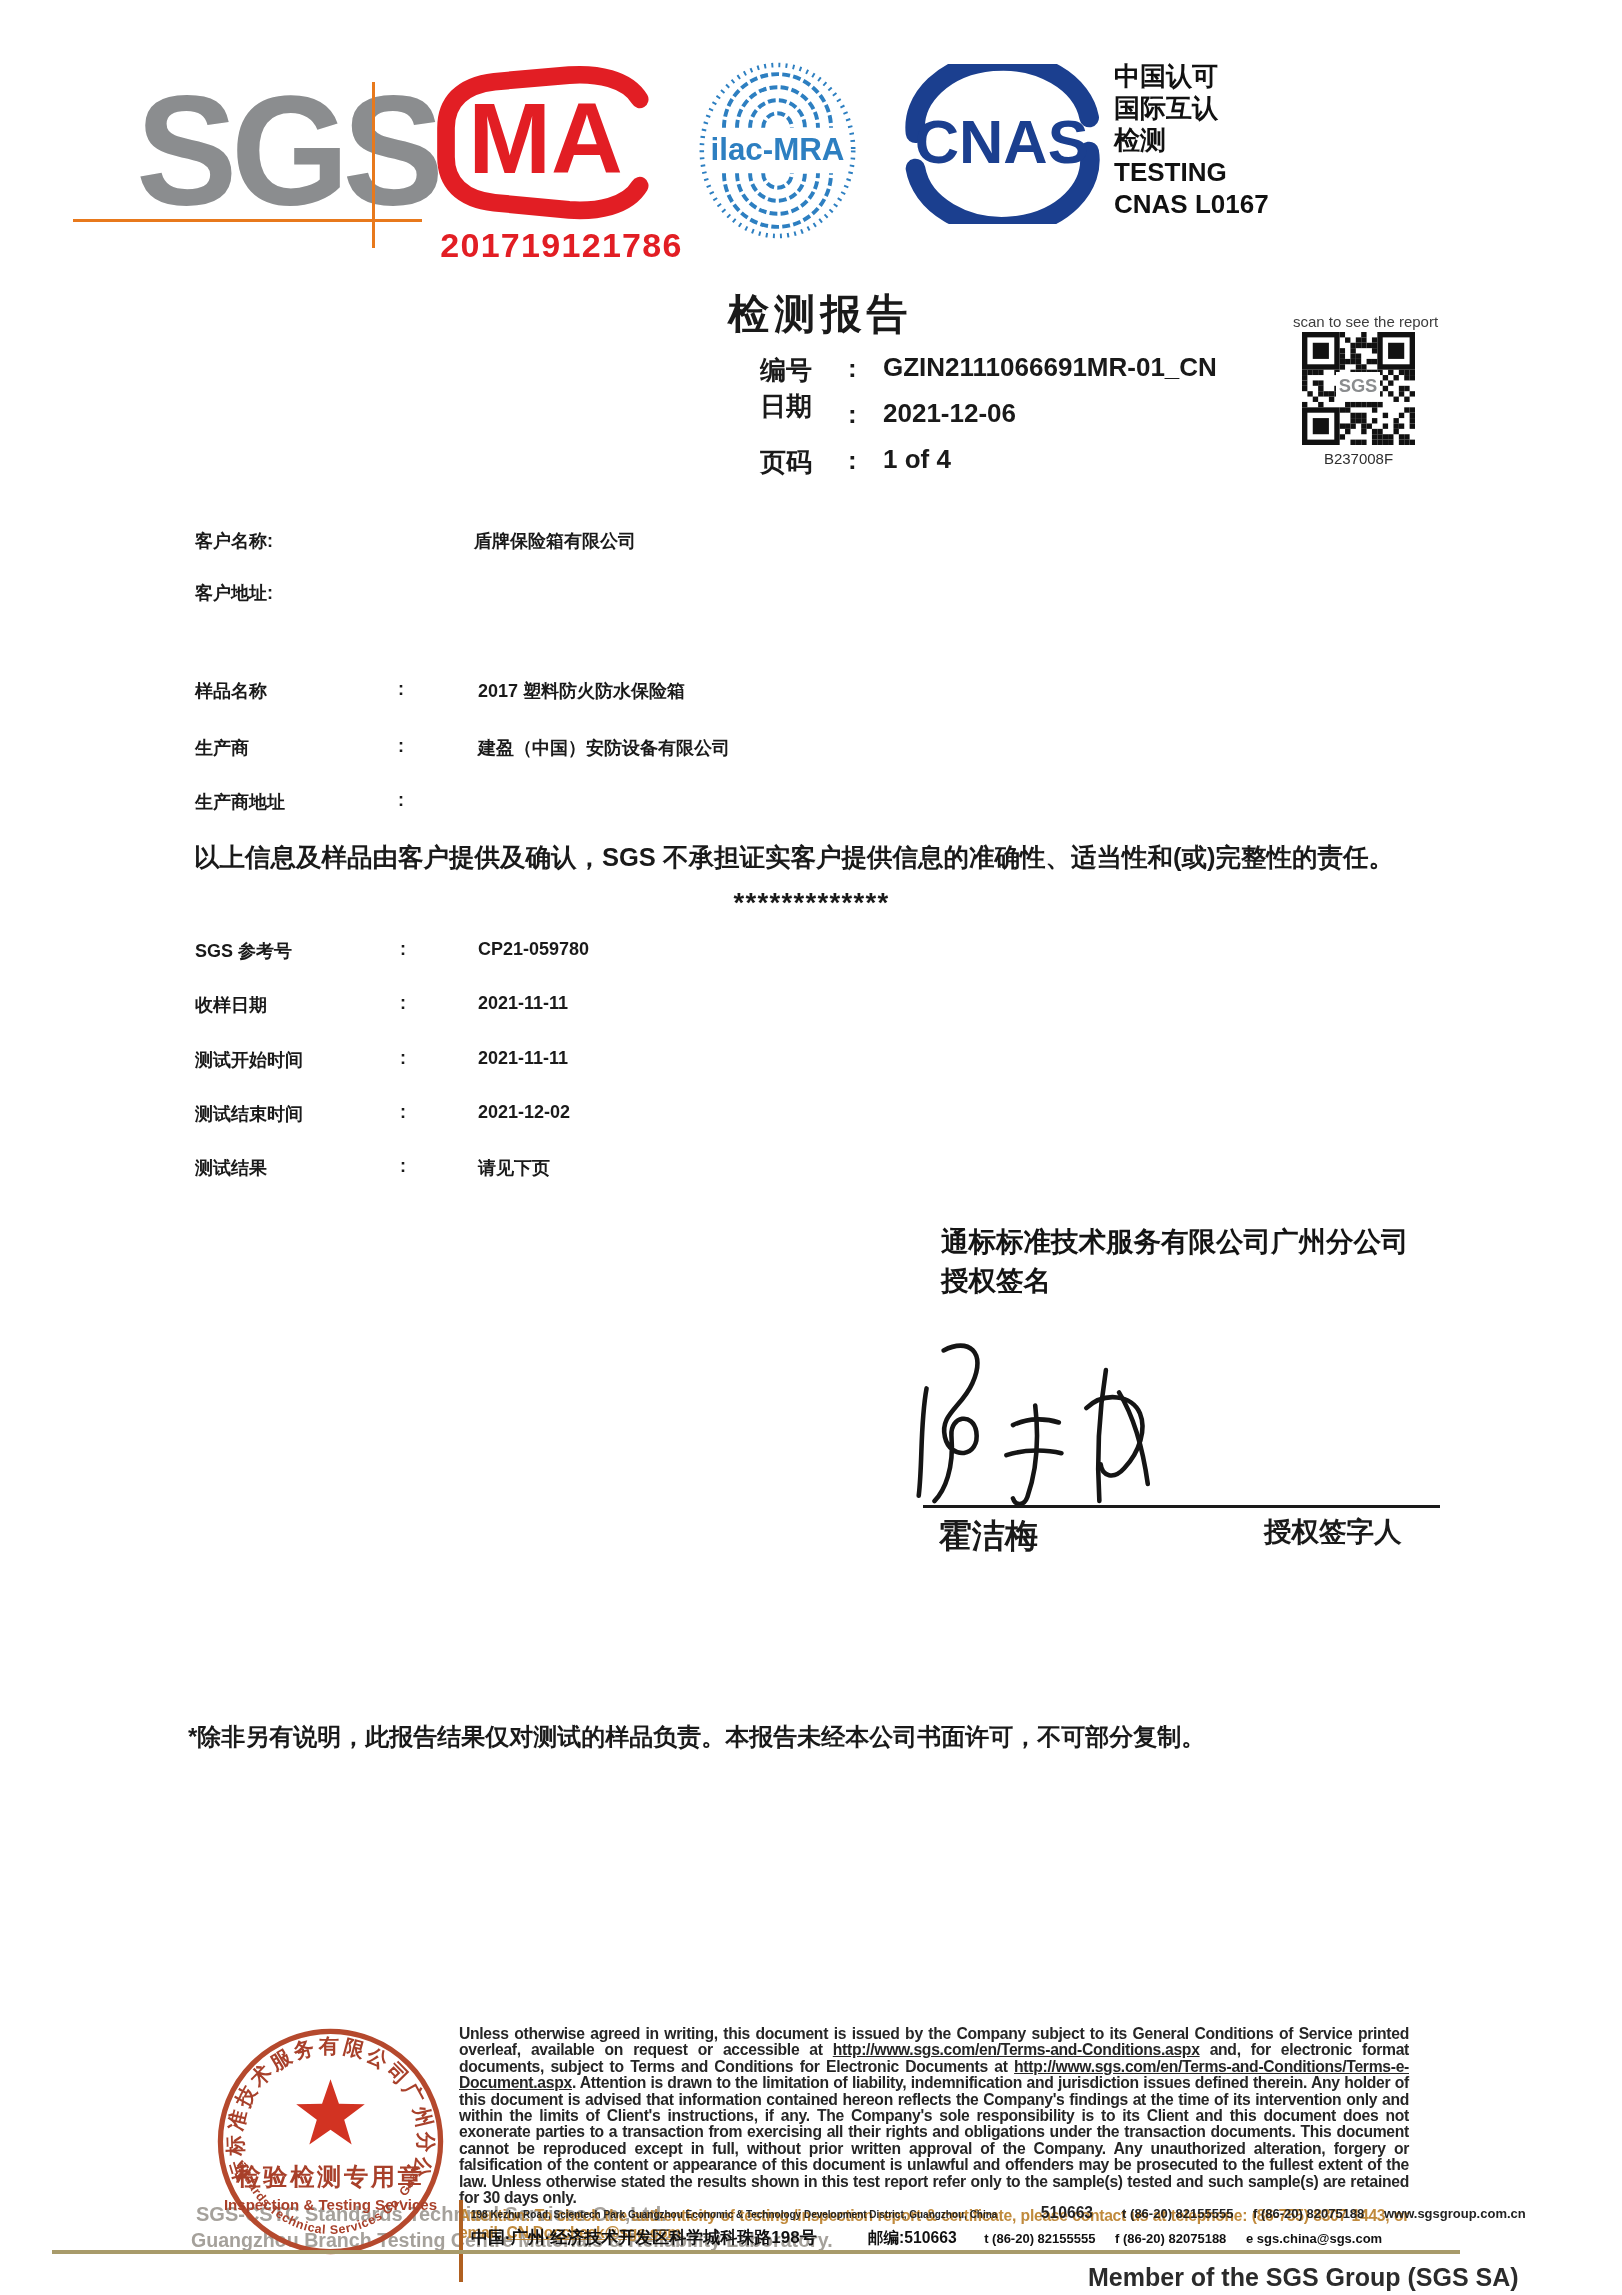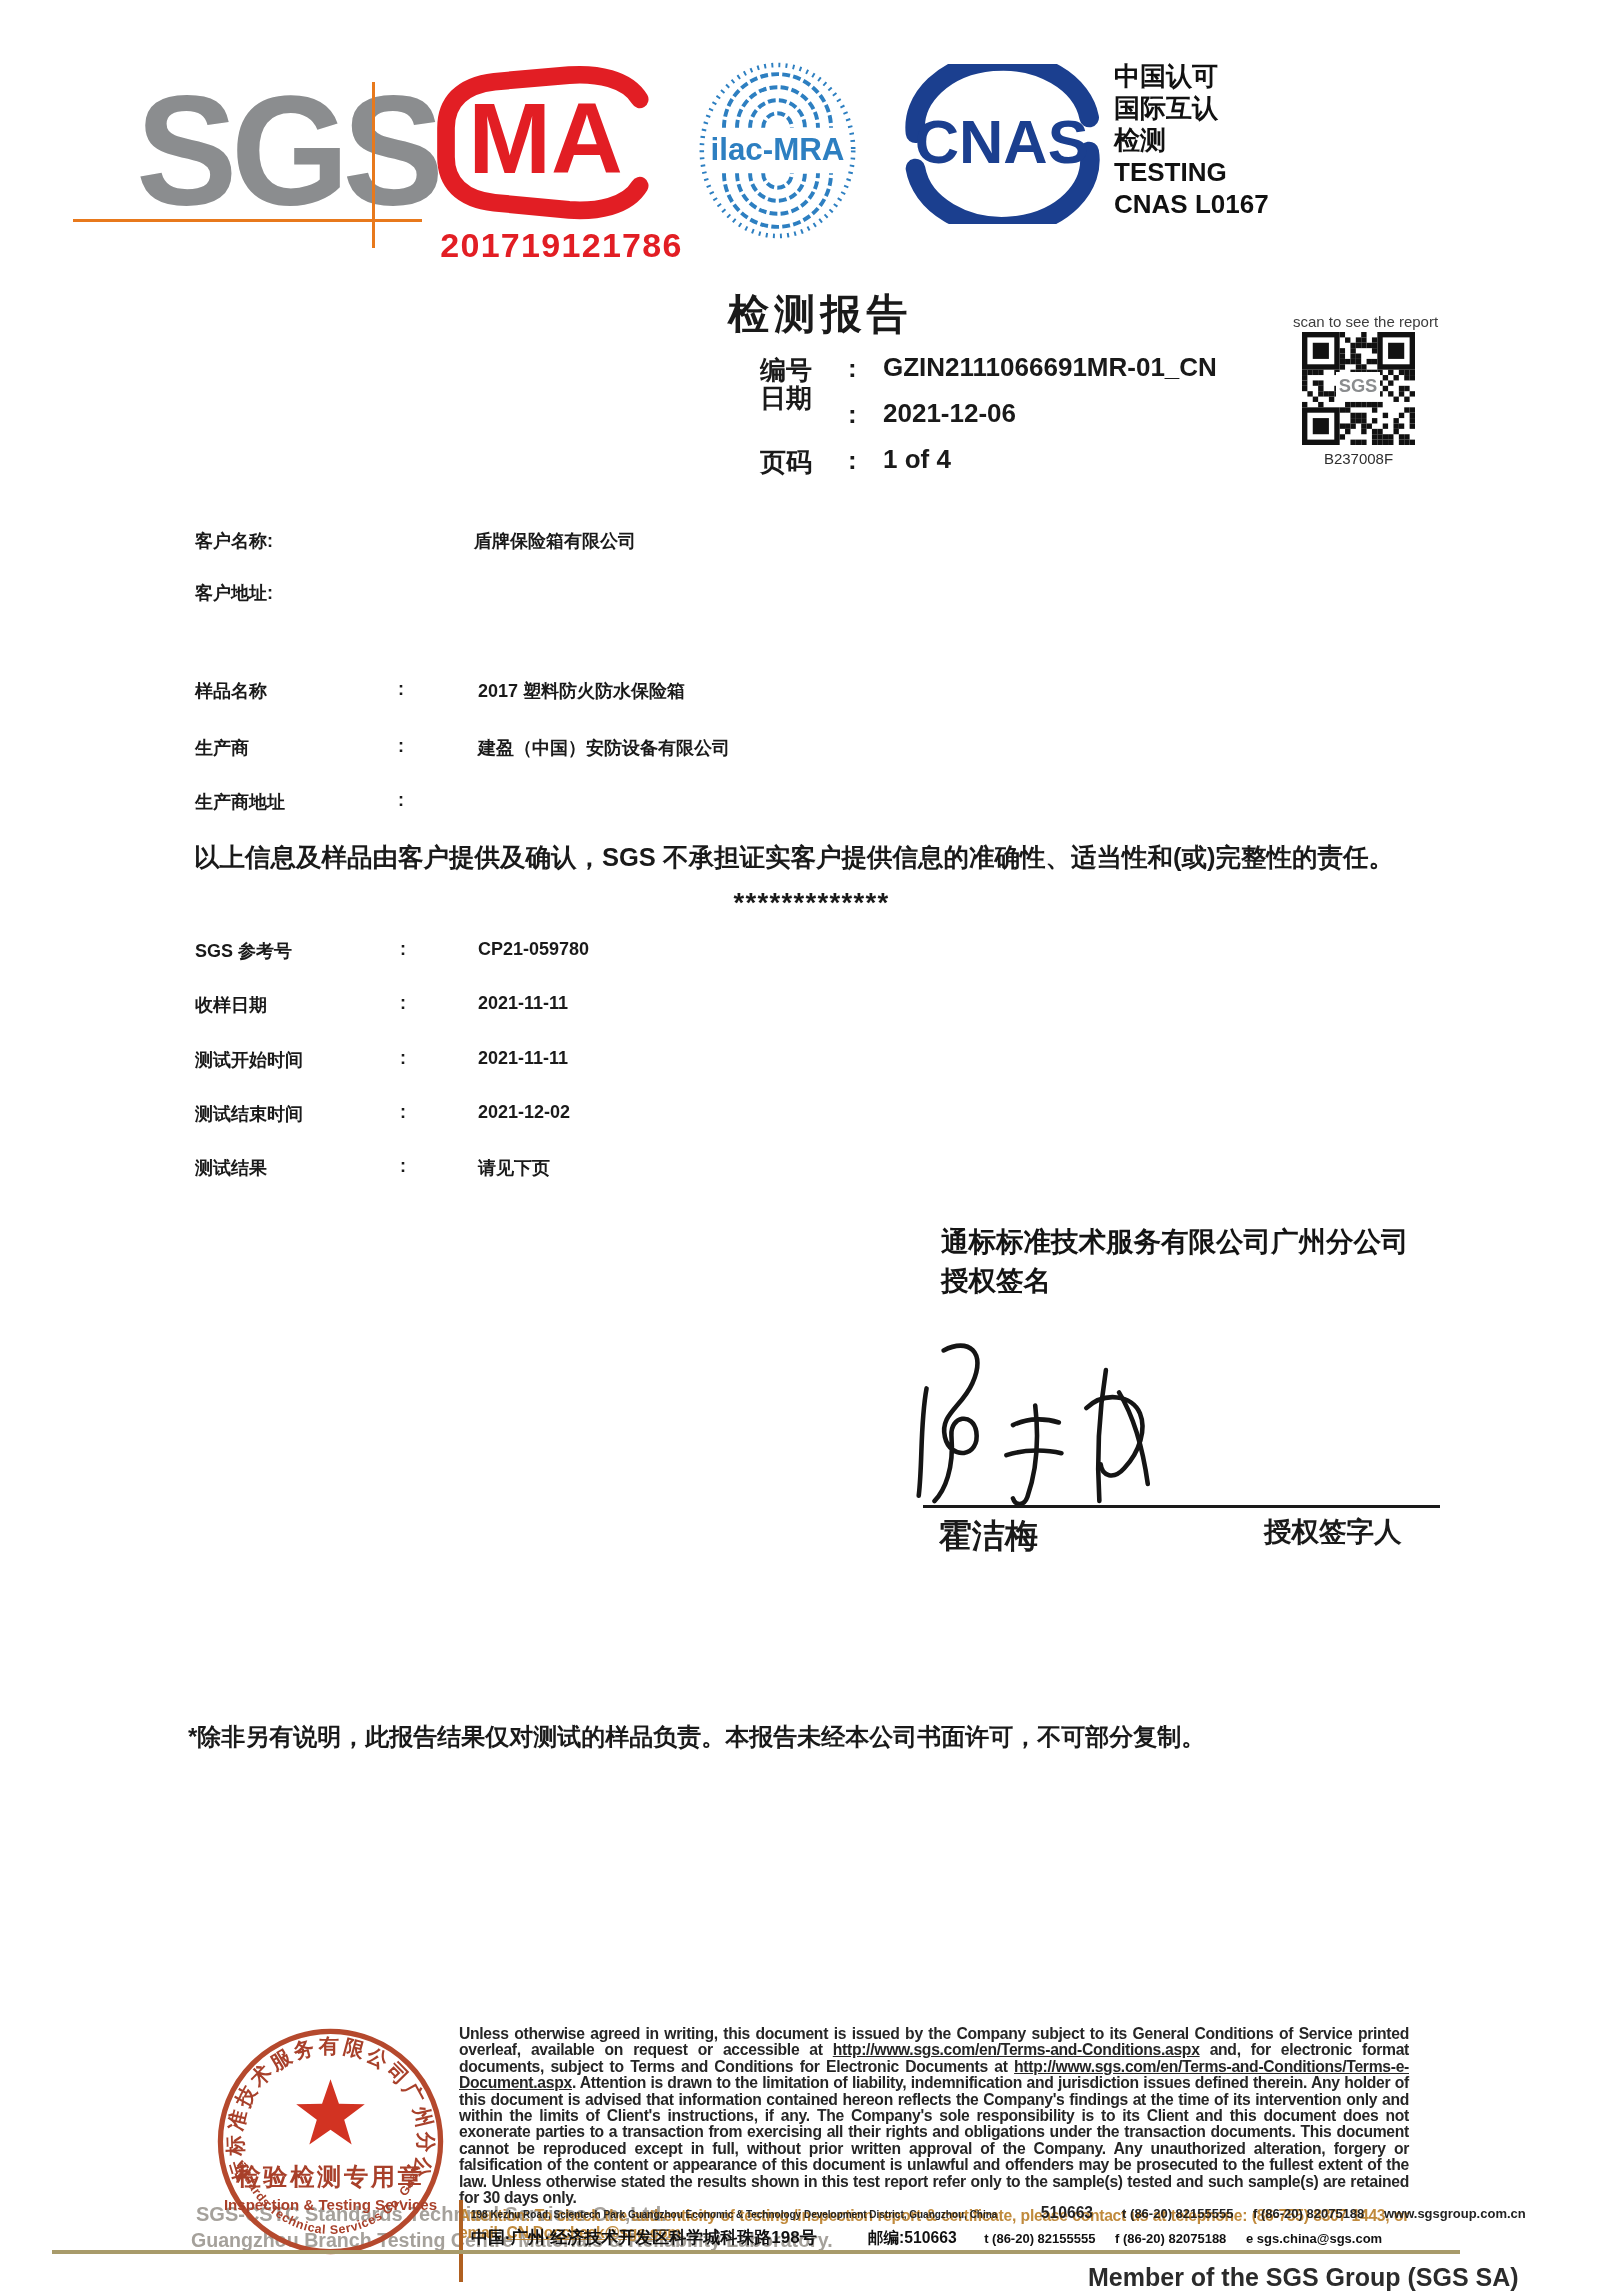--- a/index.html
+++ b/index.html
@@ -83,21 +83,21 @@
     <div>TESTING</div>
     <div>CNAS L0167</div>
   </div>
 
   <div class="a title" style="left:728px;top:287px;">检测报告</div>
 
   <div class="a meta-lab" style="left:760px;top:353px;">编号</div>
   <div class="a meta-lab" style="left:848px;top:353px;">:</div>
   <div class="a meta-val" style="left:883px;top:352px;">GZIN2111066691MR-01_CN</div>
 
-  <div class="a meta-lab" style="left:760px;top:381px;">日期</div>
+  <div class="a meta-lab" style="left:760px;top:389px;">日期</div>
   <div class="a meta-lab" style="left:848px;top:399px;">:</div>
   <div class="a meta-val" style="left:883px;top:398px;">2021-12-06</div>
 
   <div class="a meta-lab" style="left:760px;top:445px;">页码</div>
   <div class="a meta-lab" style="left:848px;top:445px;">:</div>
   <div class="a meta-val" style="left:883px;top:444px;">1 of 4</div>
 
   <div class="a qr-small" style="left:1293px;top:313px;">scan to see the report</div>
   <svg id="qr-svg" class="a" style="left:1302px;top:332px;" width="113" height="113" viewBox="0 0 21 21">
       <rect x="0" y="0" width="21" height="21" fill="#ffffff"></rect>

